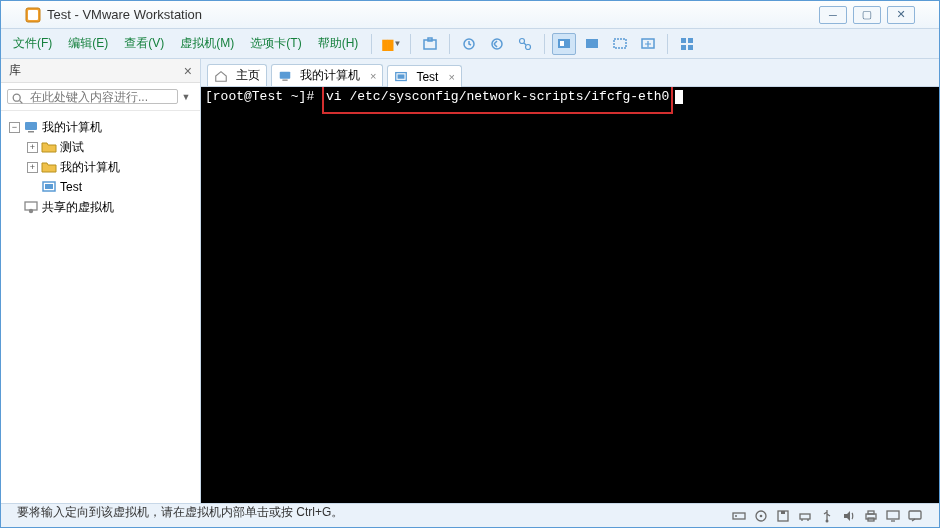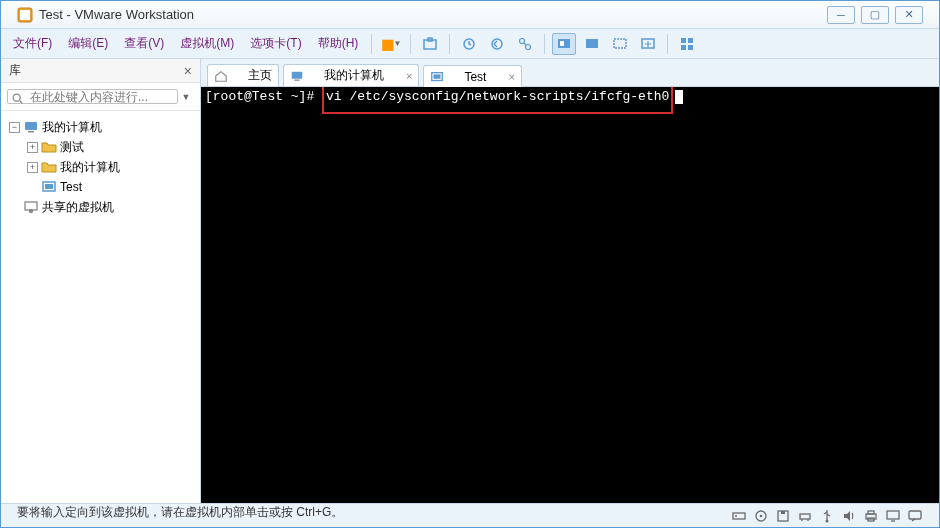--- a/index.html
+++ b/index.html
@@ -1,28 +1,28 @@
 <!DOCTYPE html>
 <html><head>
 <meta charset="utf-8">
 <style>
 * { margin: 0; padding: 0; box-sizing: border-box; }
 body { font-family: "Microsoft YaHei", Tahoma, sans-serif; font-size: 12px; background: #fff; }
 .window { width: 940px; height: 528px; border: 1px solid #5a9bd5; display: flex; flex-direction: column; background: #fff; }
 
 
-.titlebar { height: 28px; background: linear-gradient(#fdfefe, #eef5fb); border-bottom: 1px solid #c8d8e8; display: flex; align-items: center; padding: 0 16px; }
+.titlebar { height: 28px; background: linear-gradient(#fdfefe, #eef5fb); border-bottom: 1px solid #c8d8e8; display: flex; align-items: center; padding: 0 24px; }
 .titlebar .app-icon { width: 16px; height: 16px; margin-right: 6px; }
 .titlebar .title { flex: 1; color: #333; font-size: 13px; }
 .win-controls { display: flex; gap: 6px; }
 .win-btn { width: 28px; height: 18px; border: 1px solid #8fb5d9; border-radius: 2px; display: flex; align-items: center; justify-content: center; background: #f3f8fc; cursor: pointer; font-size: 11px; color: #4a6b8a; }
 
 
 .menubar { height: 30px; background: #eaf2fa; border-bottom: 1px solid #c8d8e8; display: flex; align-items: center; padding: 0 6px; gap: 4px; }
-.menu-item { padding: 3px 6px; color: #701a75; cursor: pointer; }
+.menu-item { padding: 3px 6px; color: #15803d; cursor: pointer; }
 .tb-sep { width: 1px; height: 20px; background: #c0d2e4; margin: 0 3px; }
 .tb-btn { width: 24px; height: 22px; display: flex; align-items: center; justify-content: center; cursor: pointer; border-radius: 2px; }
 .tb-btn.active { background: #cfe4f7; border: 1px solid #8fb5d9; }
 .tb-btn svg { width: 16px; height: 16px; }
 .pause-btn { color: #ff9800; font-weight: bold; letter-spacing: -2px; font-size: 14px; }
 .dropdown-arrow { font-size: 8px; color: #666; margin-left: 1px; }
 
 
 .main { flex: 1; display: flex; overflow: hidden; }
 
@@ -40,21 +40,21 @@
 .tree-node { display: flex; align-items: center; height: 20px; padding-left: 4px; cursor: pointer; gap: 3px; }
 .expander { width: 11px; height: 11px; border: 1px solid #999; display: flex; align-items: center; justify-content: center; font-size: 9px; color: #555; line-height: 1; }
 .expander.blank { border: none; }
 .node-icon { width: 16px; height: 16px; display: flex; align-items: center; justify-content: center; }
 .folder-icon { fill: #f0c14b; stroke: #b8911f; }
 .indent1 { padding-left: 22px; }
 
 
 .content { flex: 1; display: flex; flex-direction: column; background: #f0f0f0; }
 .tabs { height: 28px; display: flex; align-items: flex-end; padding: 4px 6px 0 6px; gap: 4px; background: #eaf2fa; border-bottom: 1px solid #c8d8e8; }
-.tab { height: 22px; background: #fff; border: 1px solid #b8cde0; border-bottom: none; border-radius: 3px 3px 0 0; padding: 0 6px; display: flex; align-items: center; gap: 20px; cursor: pointer; font-size: 12px; }
+.tab { height: 22px; background: #fff; border: 1px solid #b8cde0; border-bottom: none; border-radius: 3px 3px 0 0; padding: 0 6px; display: flex; align-items: center; gap: 8px; cursor: pointer; font-size: 12px; }
 .tab.active { background: #fff; position: relative; top: 1px; }
 .tab .close { color: #888; font-size: 11px; margin-left: 2px; cursor: pointer; }
 .tab-icon { width: 14px; height: 14px; }
 
 .terminal { flex: 1; background: #000; color: #fff; font-family: "Courier New", monospace; font-size: 13px; padding: 2px 4px; overflow: hidden; position: relative; }
 .term-line { white-space: pre; }
 .highlight { border: 2px solid #d32f2f; padding: 8px 2px; }
 .cursor { display: inline-block; width: 8px; height: 14px; background: #fff; vertical-align: text-bottom; margin-left: 2px; }
 
 

